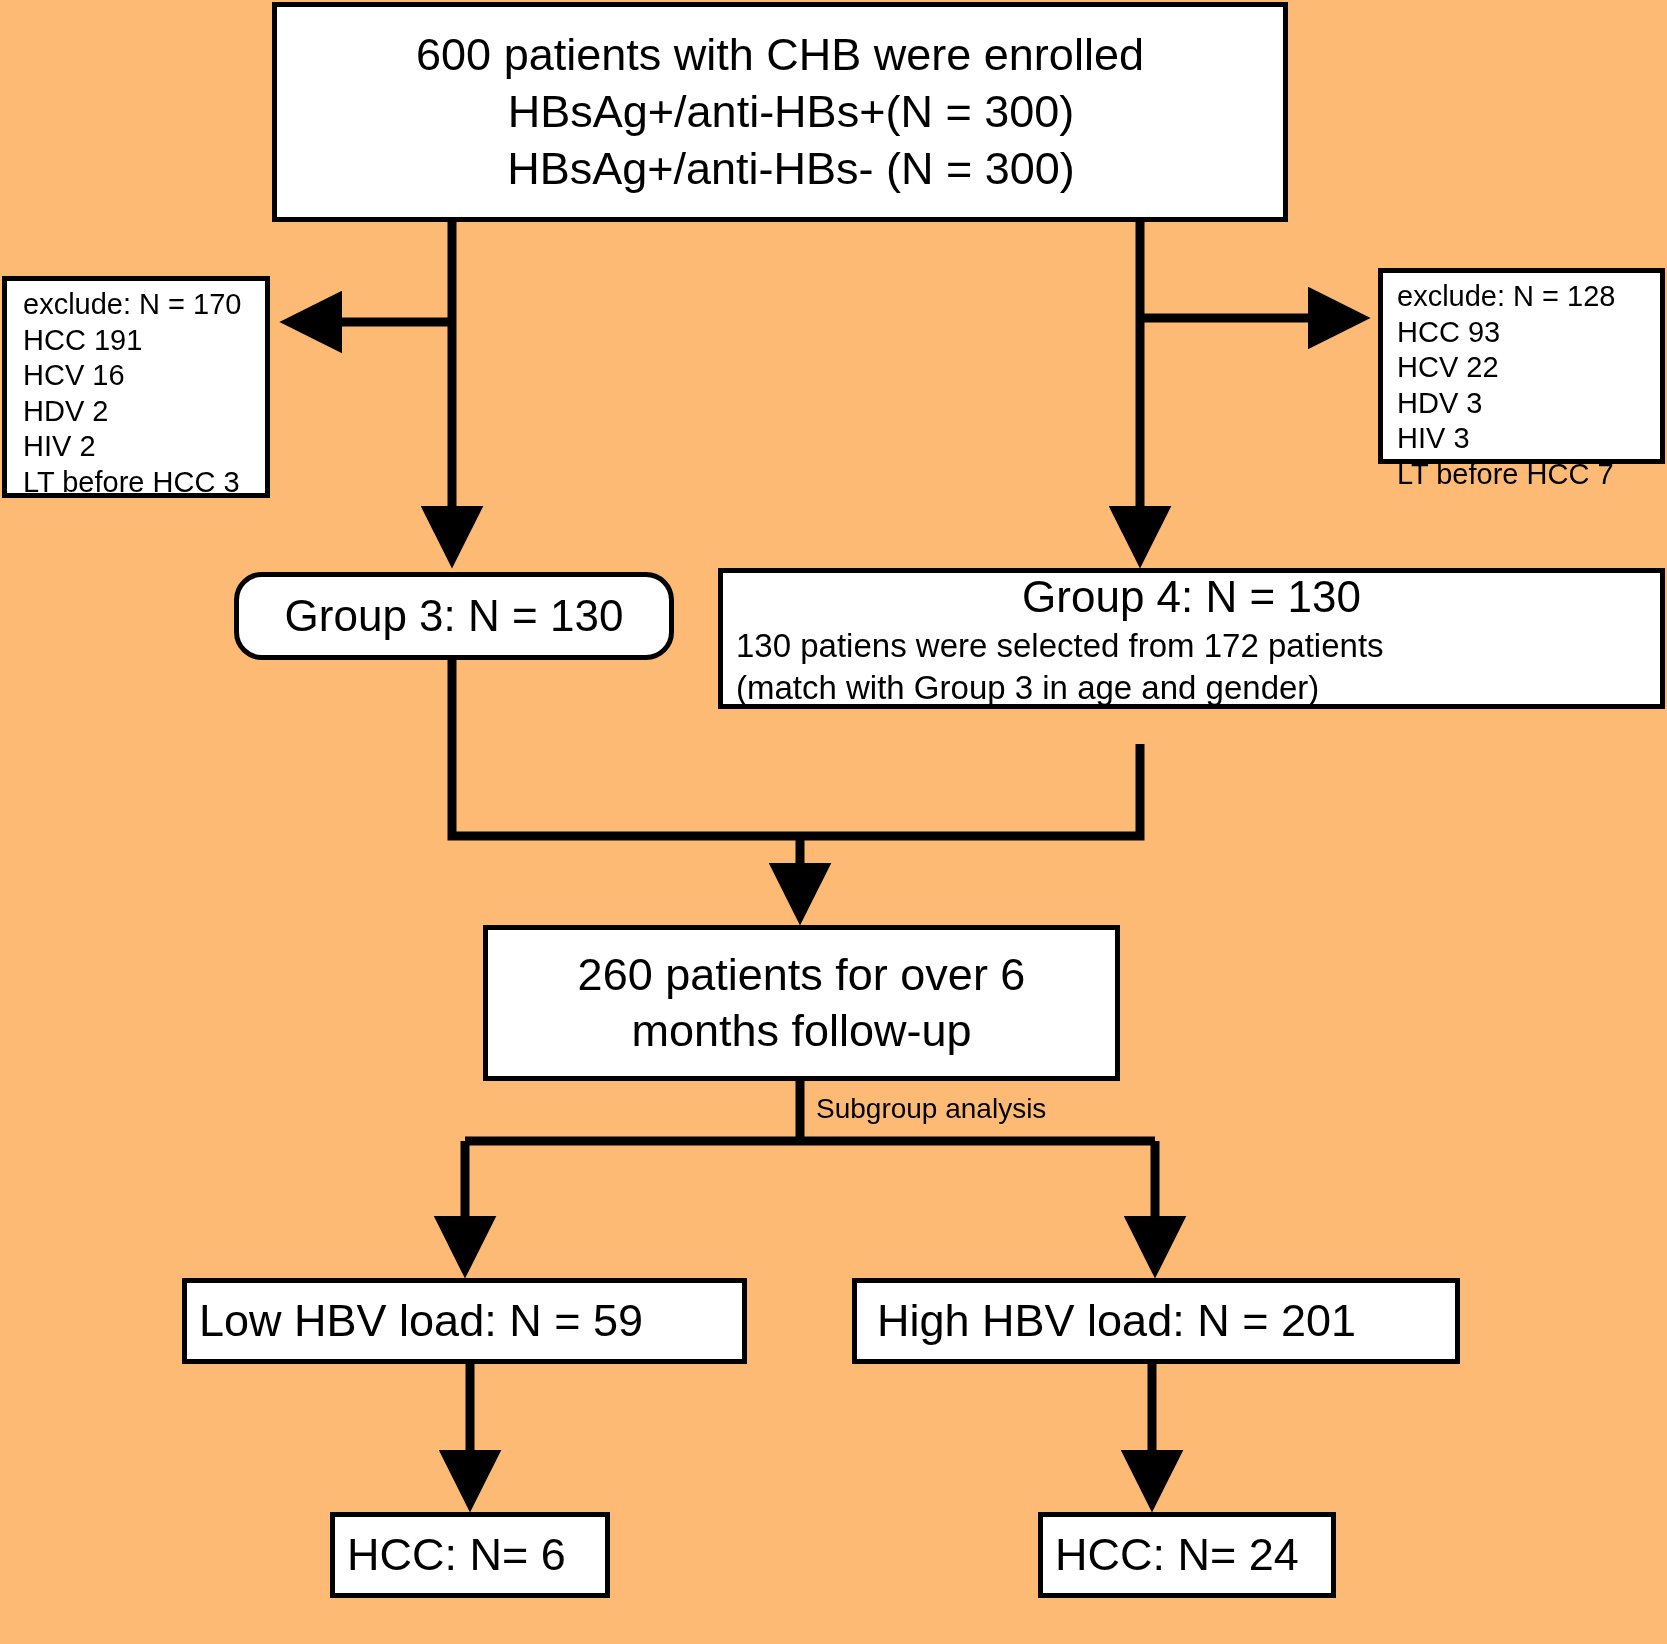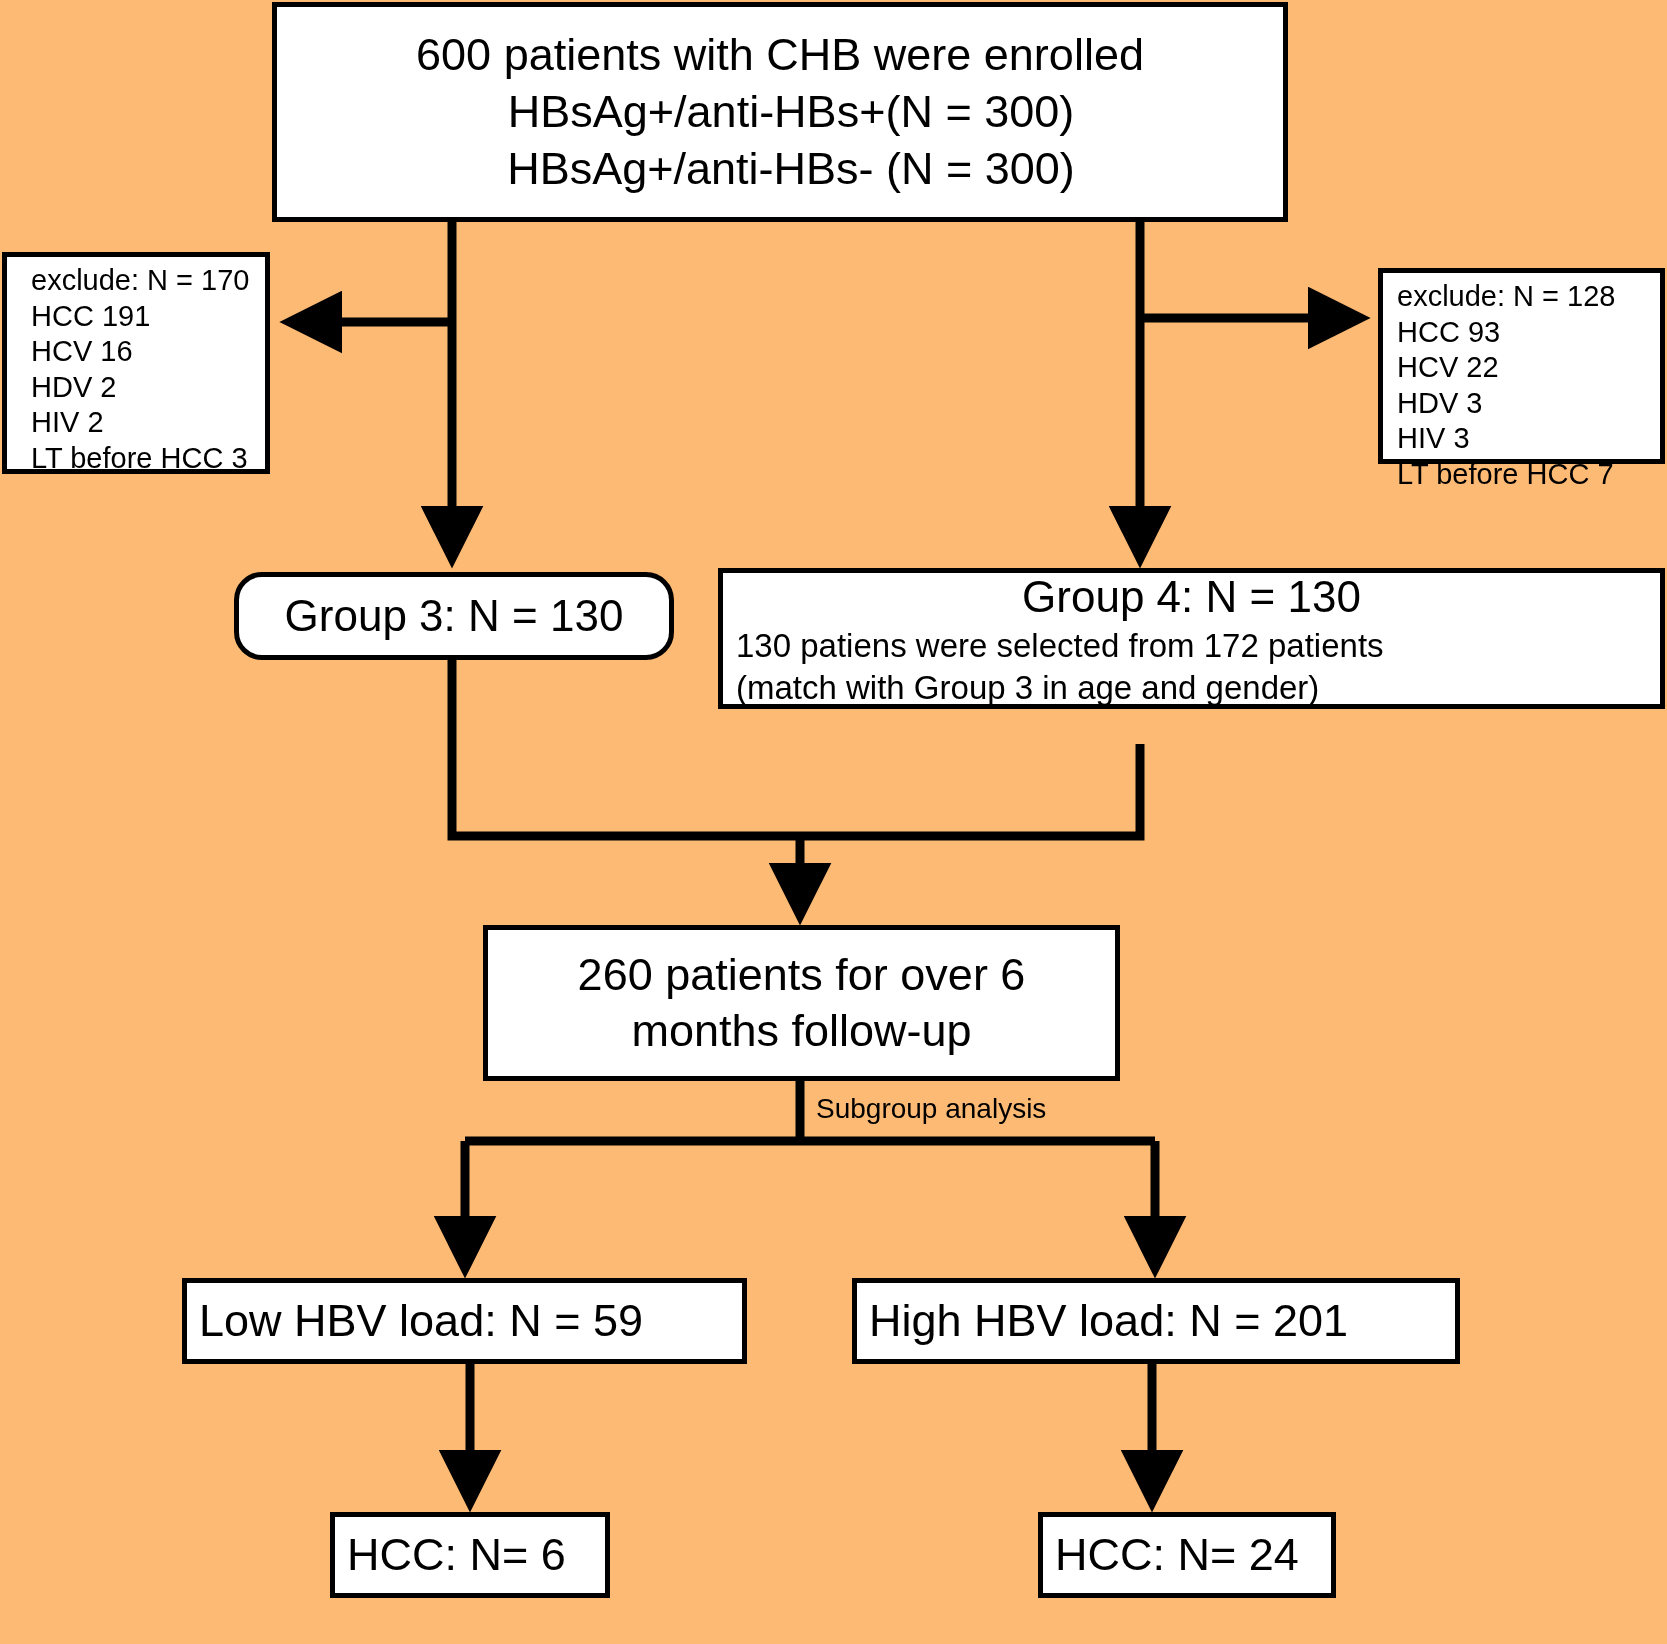--- a/index.html
+++ b/index.html
@@ -38,22 +38,22 @@
   #box-enrolled {
     left: 272px; top: 2px; width: 1016px; height: 220px;
     padding: 4px 14px 6px 14px;
   }
   #box-enrolled .ln { font-size: 45px; line-height: 57px; }
   #box-enrolled .ln.first { text-align: center; }
   #box-enrolled .ln.sub { text-align: center; padding-left: 22px; }
 
   
   #box-exclude-left {
-    left: 2px; top: 252px; width: 268px; height: 222px;
-    padding: 6px 8px 6px 24px;
+    left: 2px; top: 276px; width: 268px; height: 222px;
+    padding: 6px 8px 6px 16px;
     justify-content: flex-start;
   }
   #box-exclude-right {
     left: 1378px; top: 268px; width: 287px; height: 196px;
     padding: 6px 8px 6px 14px;
     justify-content: flex-start;
   }
   #box-exclude-left .ln, #box-exclude-right .ln {
     font-size: 29px; line-height: 35.5px; text-align: left;
   }
@@ -80,21 +80,21 @@
   }
   #box-followup .ln { font-size: 45px; line-height: 56px; text-align: center; }
 
   
   #box-low-load {
     left: 182px; top: 1278px; width: 565px; height: 86px;
     padding: 0 12px;
   }
   #box-high-load {
     left: 852px; top: 1278px; width: 608px; height: 86px;
-    padding: 0 12px;
+    padding: 0 20px;
   }
   #box-low-load .ln, #box-high-load .ln {
     font-size: 45px; line-height: 54px; text-align: left;
   }
 
   
   #box-hcc-low {
     left: 330px; top: 1512px; width: 280px; height: 86px;
     padding: 0 12px;
   }

